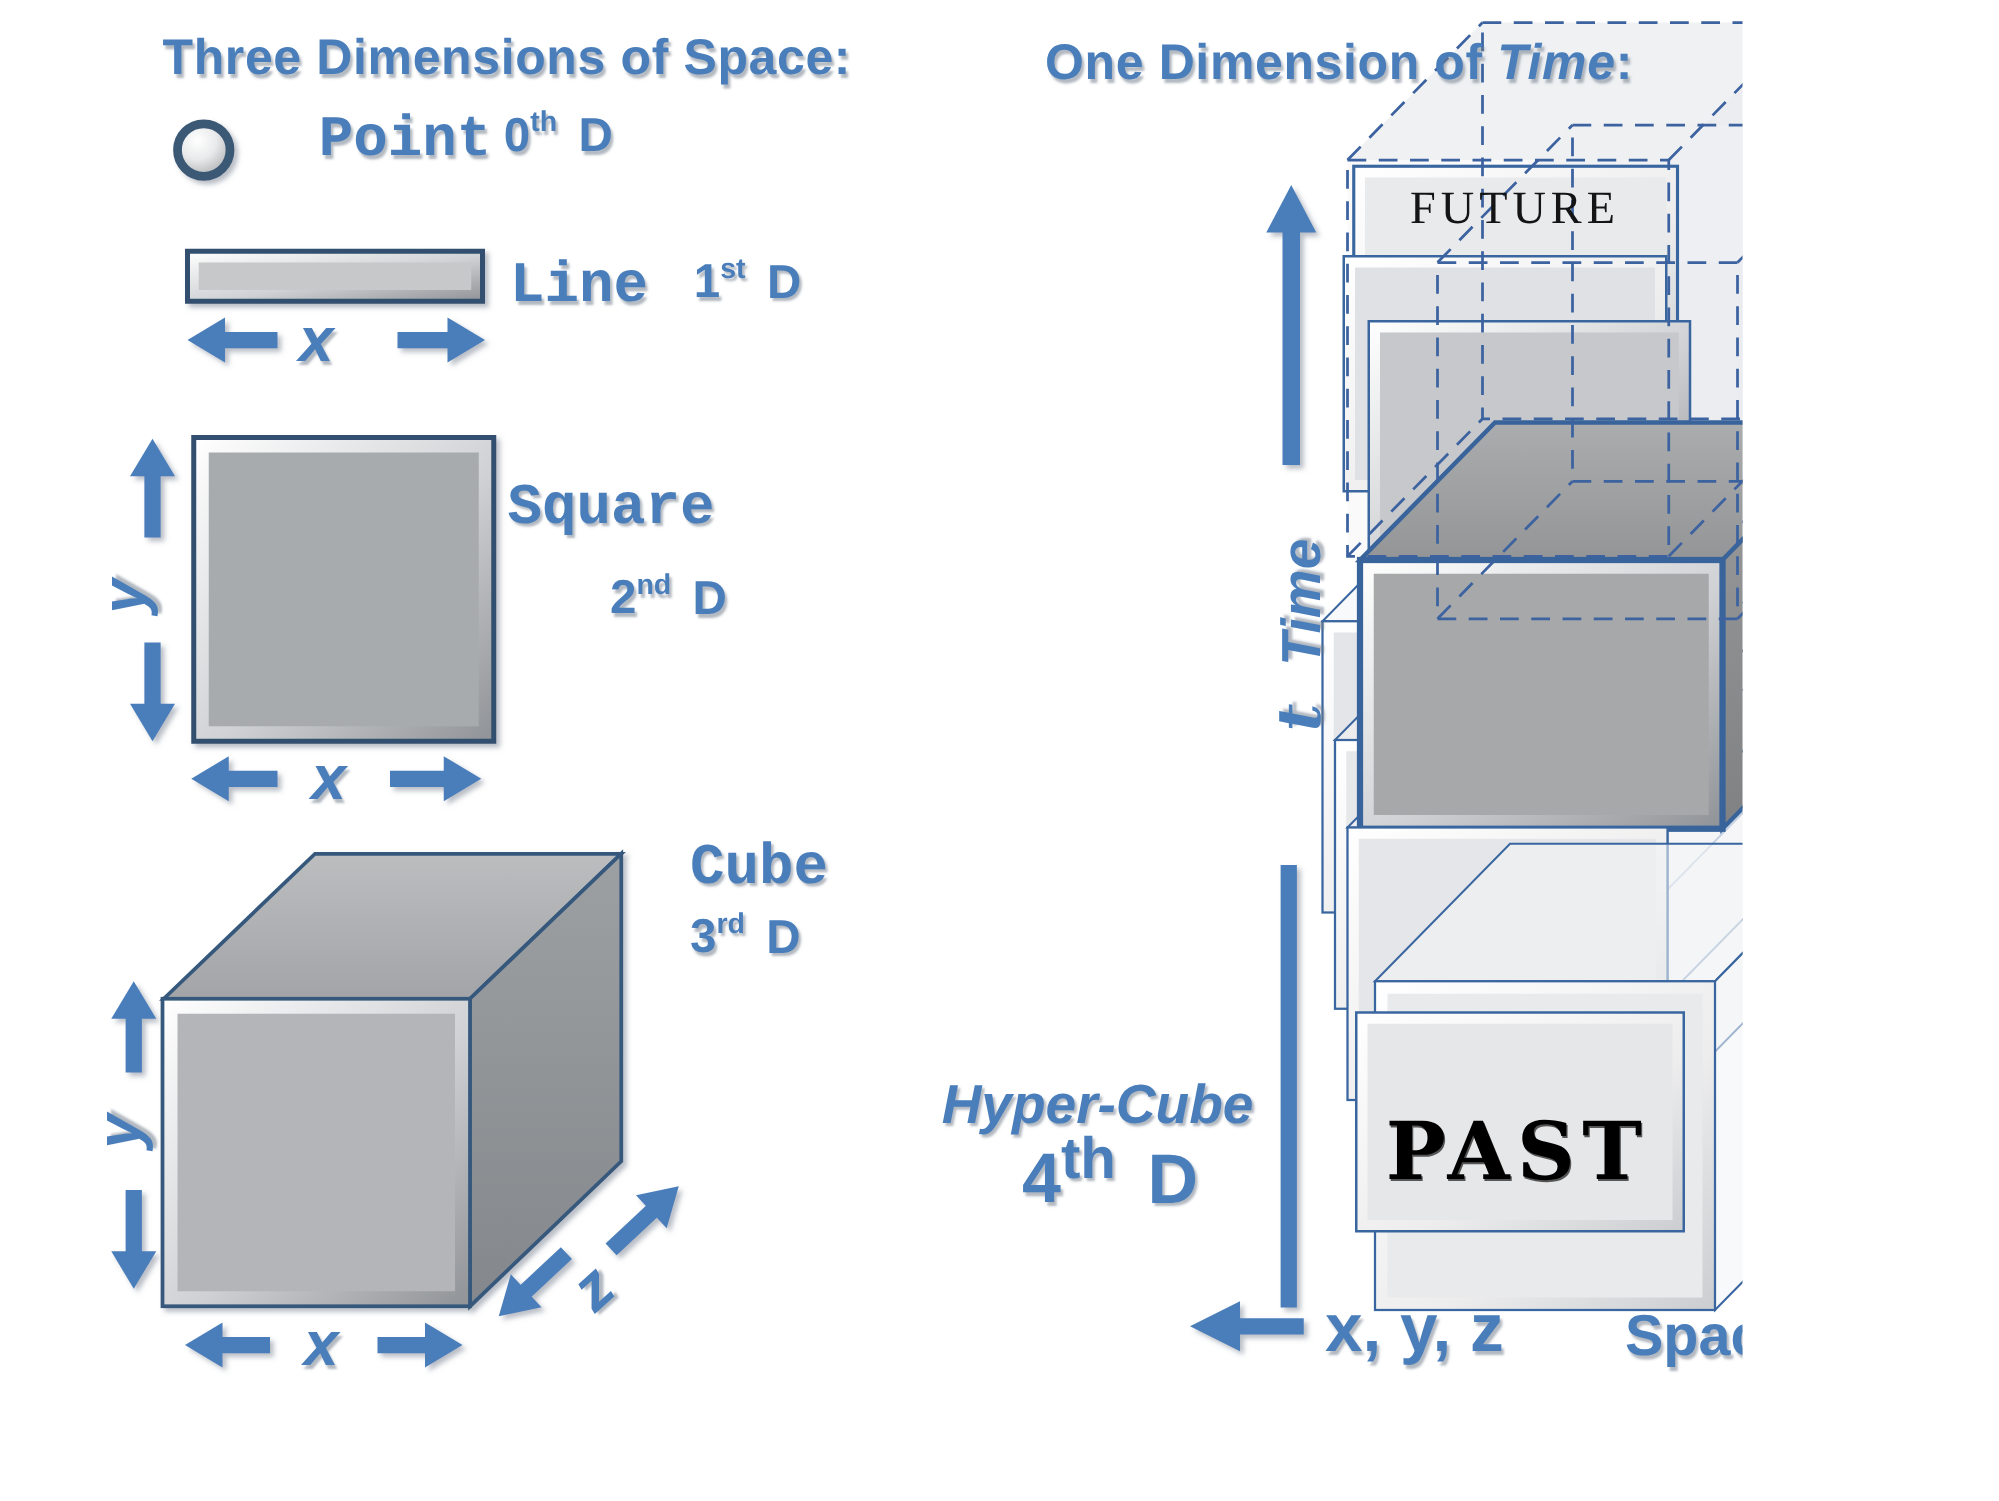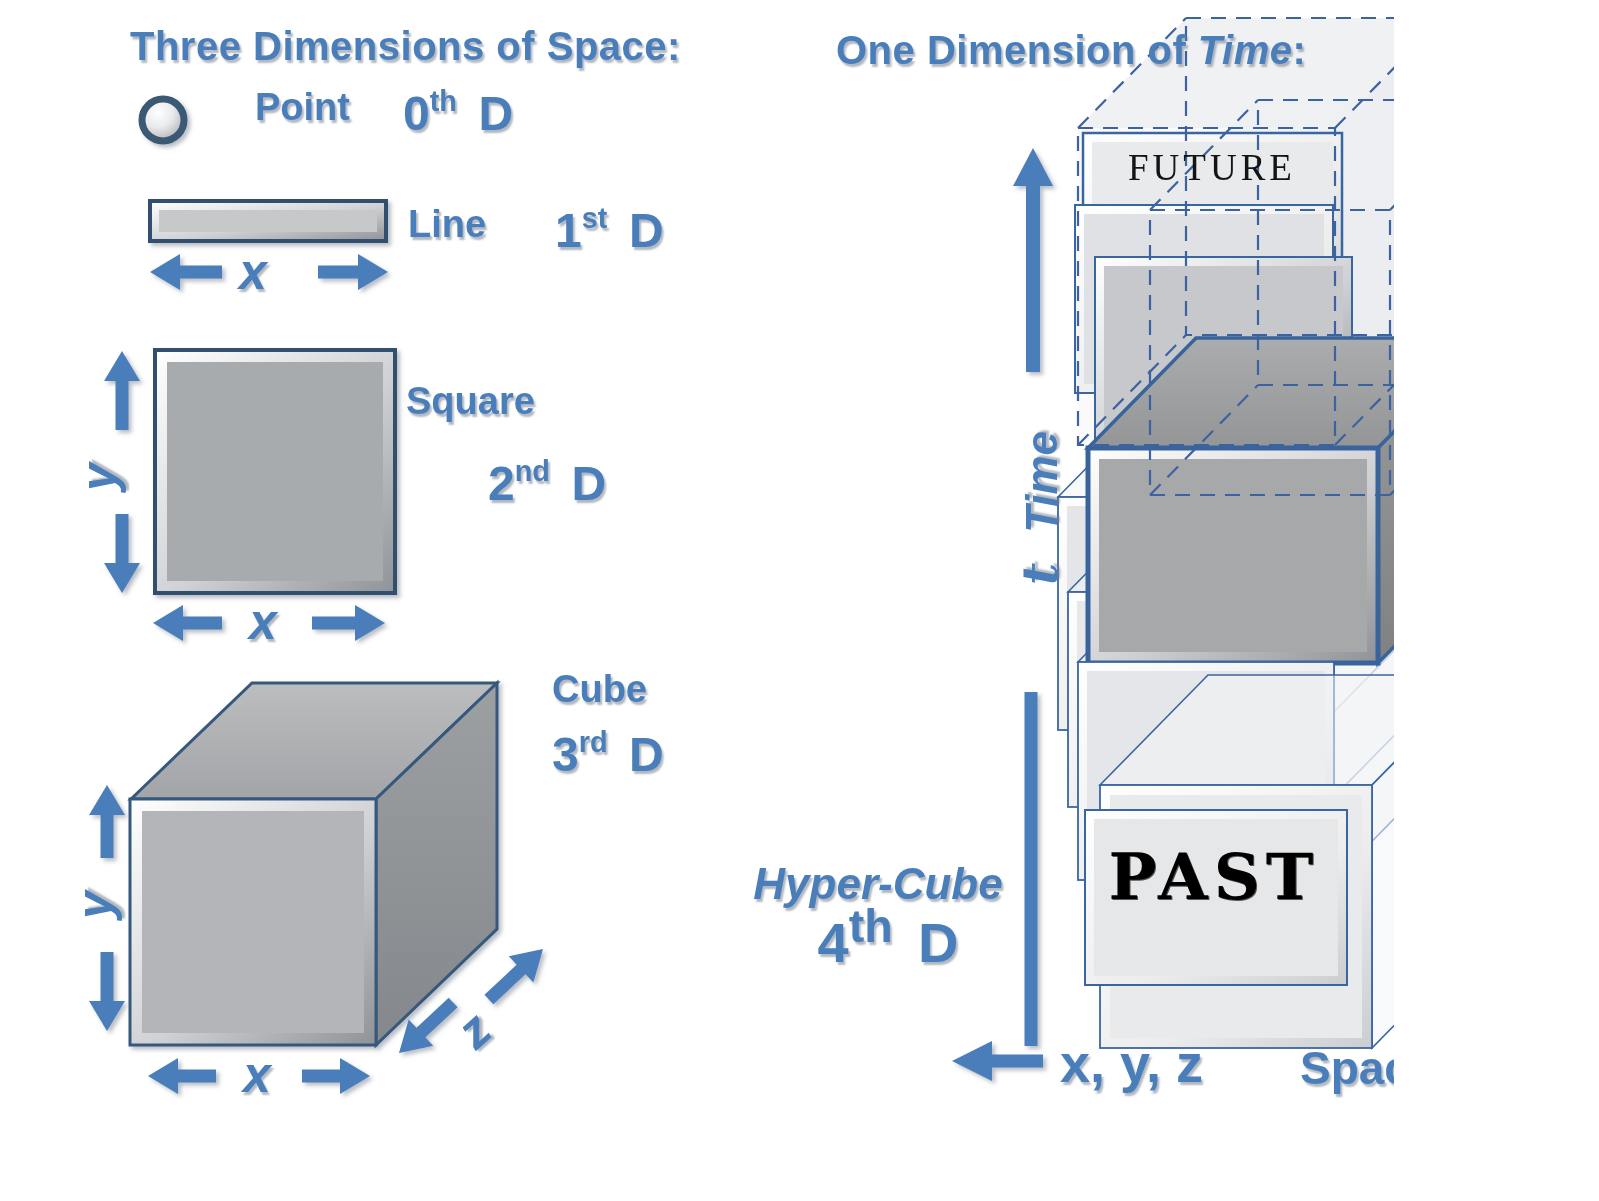--- a/index.html
+++ b/index.html
@@ -2,22 +2,22 @@
 <html><head>
 <meta charset="utf-8">
 <style>
   html,body{margin:0;padding:0;background:#ffffff;}
   #stage{position:relative;width:1394px;height:1201px;background:#ffffff;overflow:hidden;
          font-family:"Liberation Sans",sans-serif;}
   #art{position:absolute;left:0;top:0;}
   .txt{position:absolute;white-space:nowrap;}
   .blue{color:#4a7ebb;font-weight:bold;text-shadow:2px 3px 2px rgba(115,125,140,0.55);}
   .title{font-size:40px;letter-spacing:0.5px;}
-  .shape-label{font-size:38px;}
-  .ord{font-size:48px;}
+  .shape-label{font-size:46px;font-family:Liberation Mono, monospace;}
+  .ord{font-size:38px;}
   .ord sup{font-size:60%;position:relative;top:-2px;}
   .dim{margin-left:0.45em;}
   .axis-glyph{font-size:50px;font-style:italic;transform:translate(-50%,-50%);}
   .rot90{transform:translate(-50%,-50%) rotate(-90deg);}
   .rotz{transform:translate(-50%,-50%) rotate(-42deg);}
   .center{transform:translate(-50%,-50%);}
   .future{font-family:"Liberation Serif",serif;font-size:37px;letter-spacing:4px;color:#141414;}
   .present{font-family:"Liberation Sans",sans-serif;font-size:56px;color:#0d0d0d;letter-spacing:1px;}
   .past{font-family:"DejaVu Serif",serif;font-weight:bold;font-size:64px;letter-spacing:6px;color:#000;
         text-shadow:1px 1px 0 #555;}
@@ -239,21 +239,21 @@
 <div class="txt blue axis-glyph center" style="left:253px;top:272px;">x</div>
 <div class="txt blue axis-glyph rot90" style="left:99px;top:477px;">y</div>
 <div class="txt blue axis-glyph center" style="left:263px;top:622px;">x</div>
 <div class="txt blue axis-glyph rot90" style="left:95px;top:905px;">y</div>
 <div class="txt blue axis-glyph center" style="left:257px;top:1075px;">x</div>
 <div class="txt blue axis-glyph rotz" style="left:474px;top:1030px;">z</div>
 
 <div class="txt blue title rtitle" style="left:836px;top:28px;"><span>One Dimension of </span><span class="emph">Time</span><span>:</span></div>
 
 <div class="txt future center" style="left:1212px;top:167px;">FUTURE</div>
-<div class="txt past center" style="left:1214px;top:876px;">PAST</div>
+<div class="txt past center" style="left:1214px;top:922px;">PAST</div>
 
 <div class="txt blue ttime rot90" style="left:1040px;top:508px;"><span class="sym">t</span><span class="word">Time</span></div>
 
 <div class="txt blue hyper center" style="left:878px;top:884px;">Hyper-Cube</div>
 <div class="txt blue hyper-ord center" style="left:856px;top:937px;"><span>4</span><sup>th</sup><span class="dim">D</span></div>
 
 <div class="txt blue xyz" style="left:1060px;top:1032px;">x, y, z</div>
 <div class="txt blue space-word" style="left:1300px;top:1041px;">Space</div>
 
 </div>

